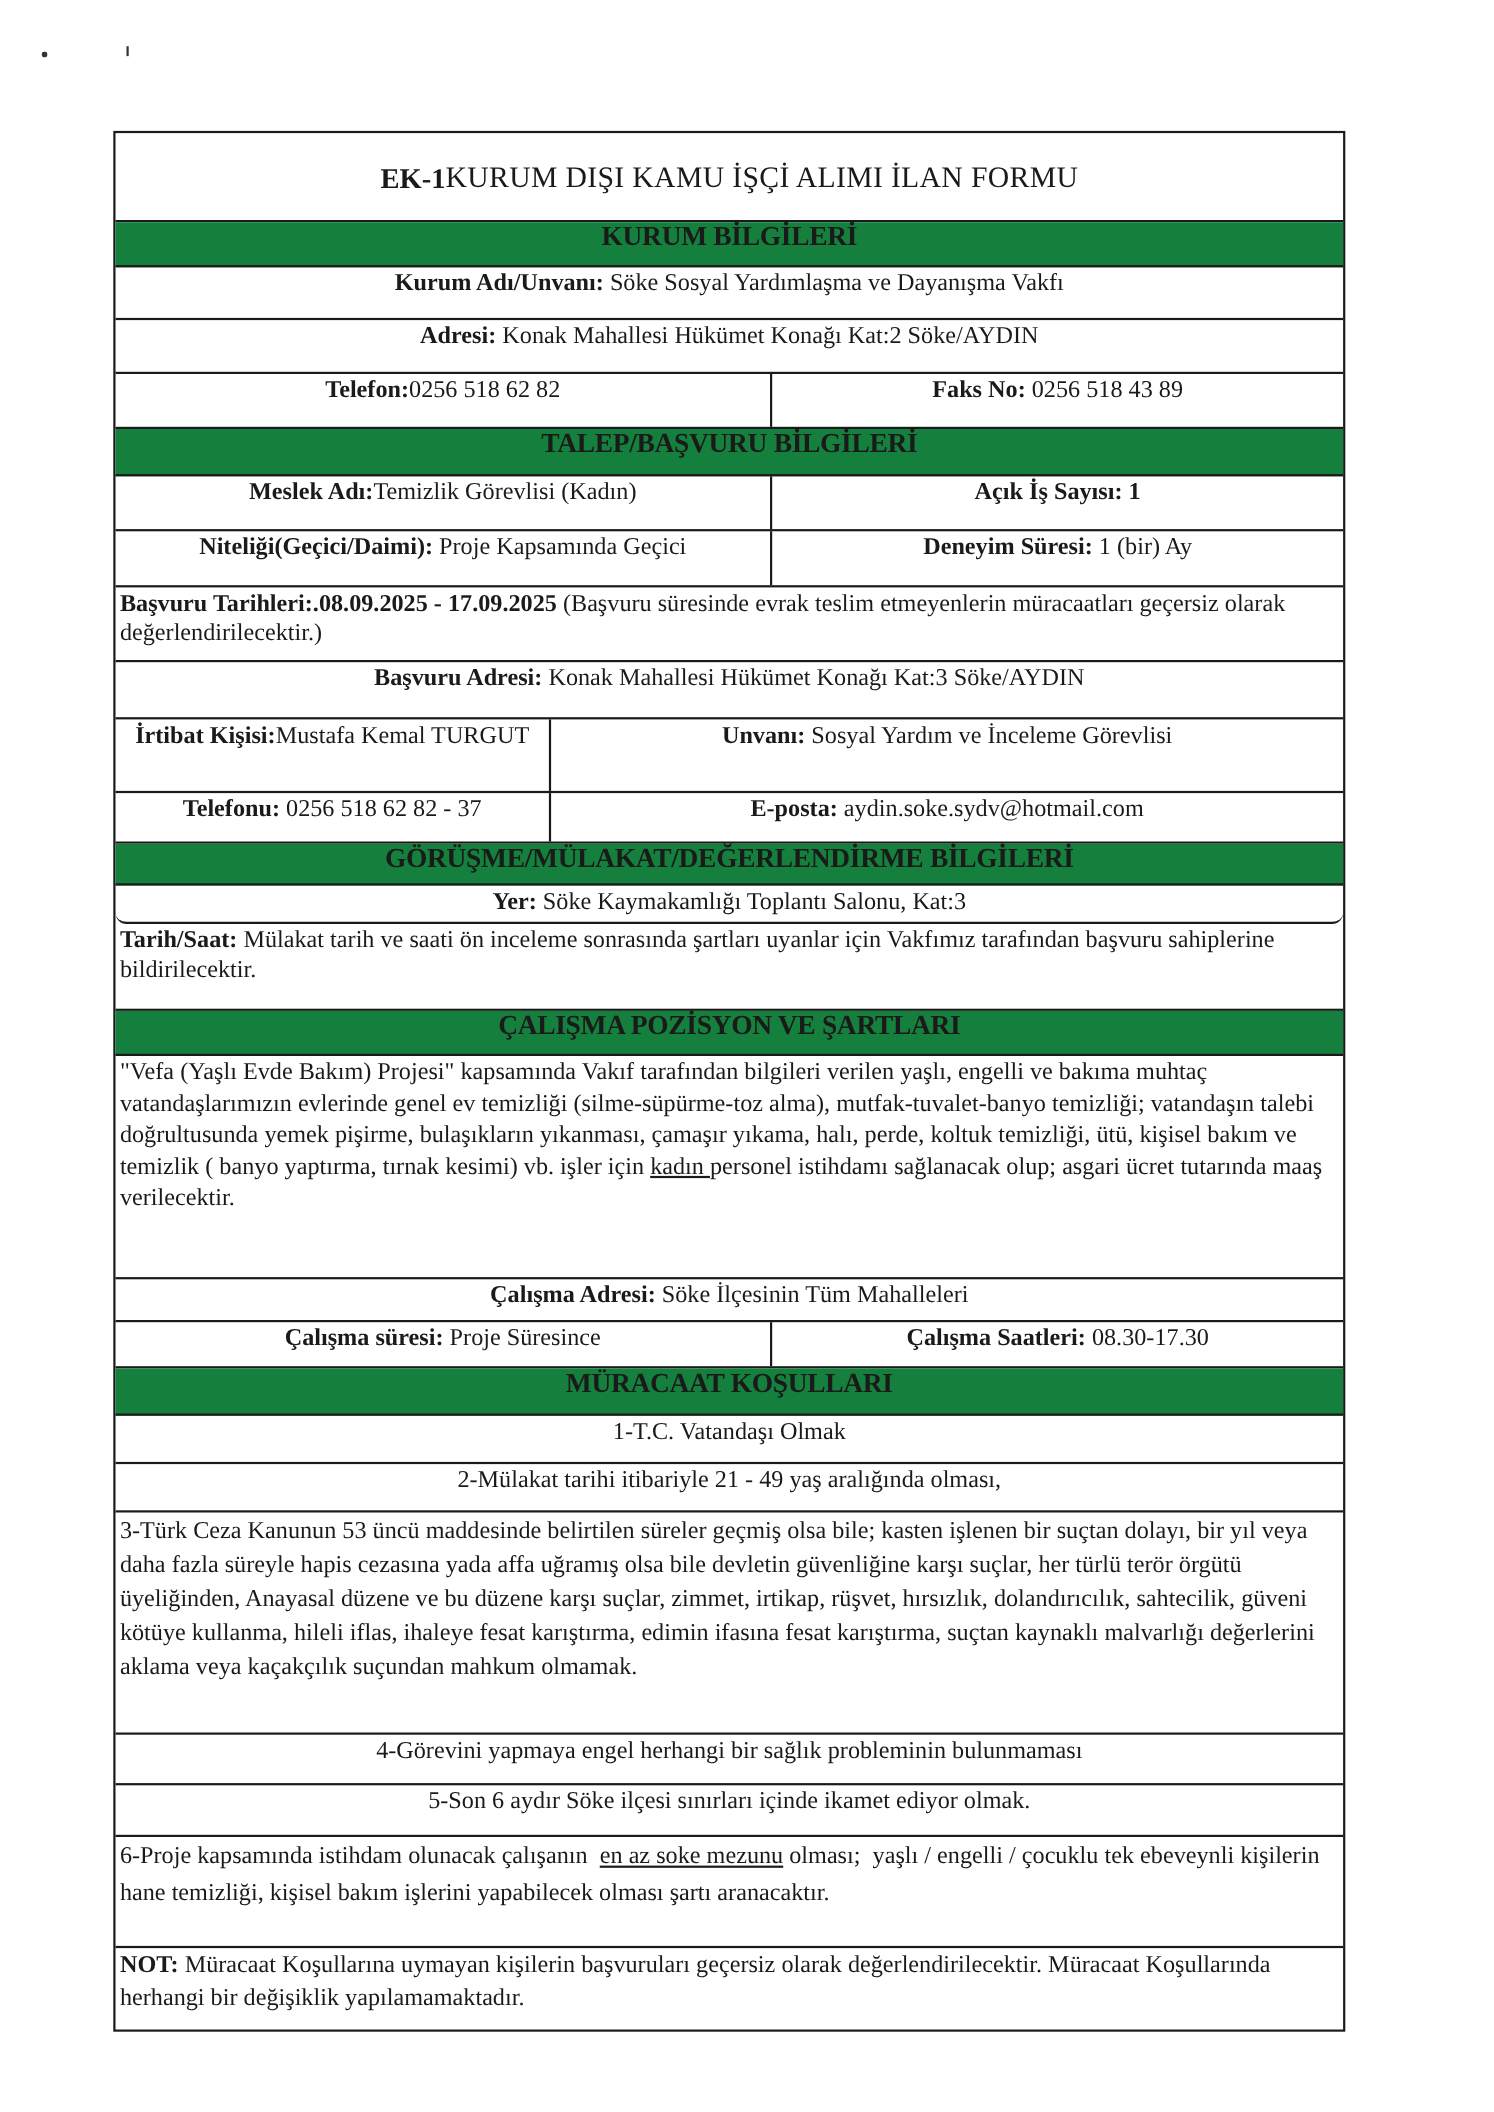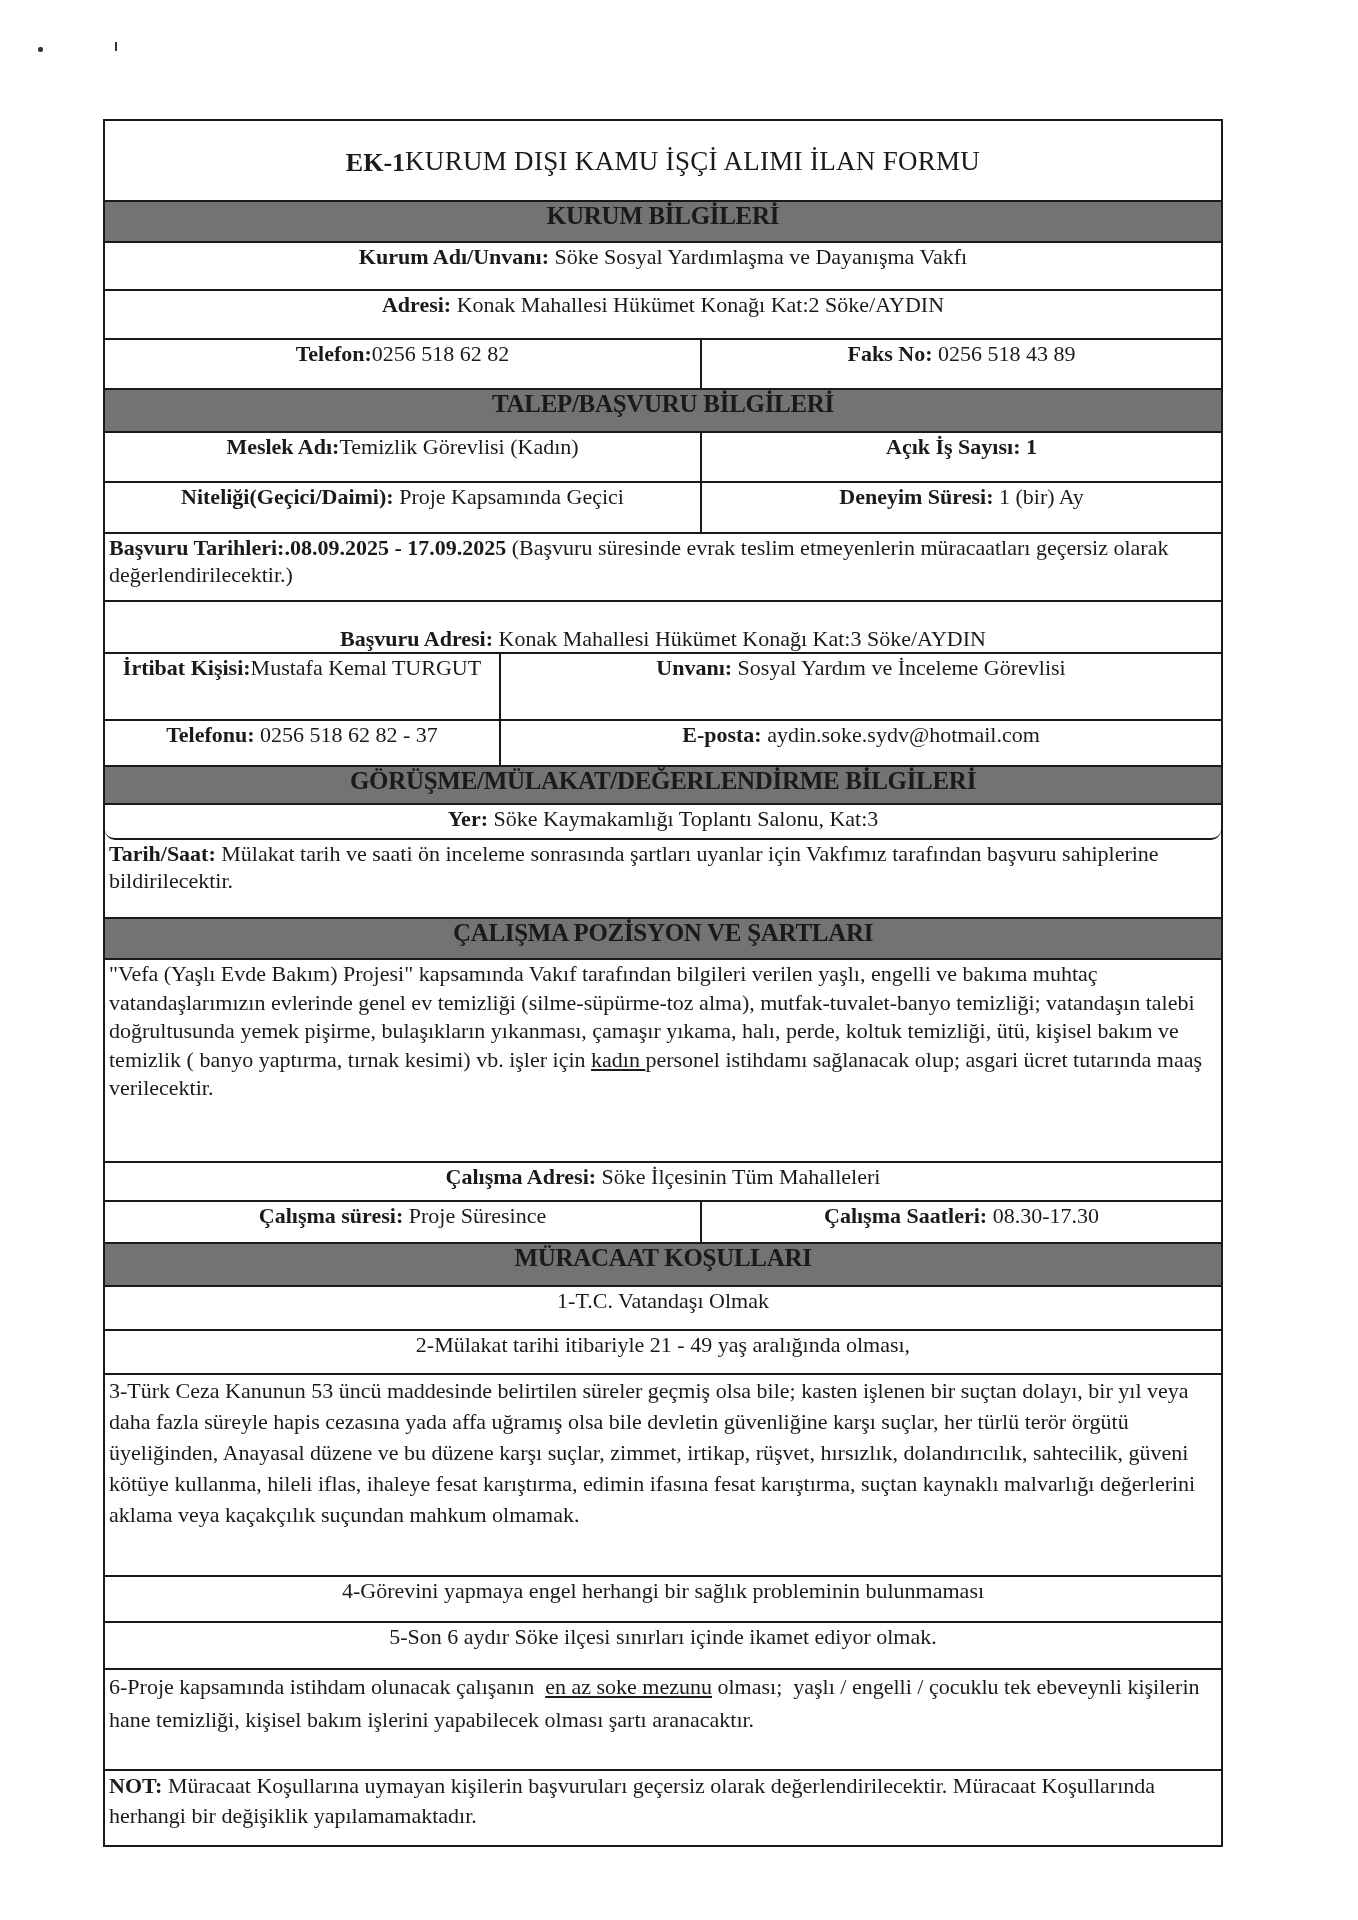--- a/index.html
+++ b/index.html
@@ -11,21 +11,21 @@
   .row { position: relative; border-bottom: 2px solid #1a1a1a; box-sizing: border-box;
          display: flex; }
   .row:last-child { border-bottom: none; }
   .cell { box-sizing: border-box; padding: 0 4px; font-size: 22px; line-height: 27px;
           display: flex; flex-direction: row; justify-content: center; }
   .cell + .cell { border-left: 2px solid #1a1a1a; }
   .full { flex: 1; }
   .c-left { width: 595px; }
   .c-left-narrow { width: 394px; }
   .c-right { flex: 1; }
-  .section { background: #737373; }
+  .section { background: #15803d; }
   .section .cell { font-weight: bold; font-size: 25px; letter-spacing: -0.3px; }
   .lbl { font-weight: bold; }
   .u { text-decoration: underline; }
   .title-cell { align-items: center; text-align: center; justify-content: center; }
   .title-1 { font-weight: bold; font-size: 26px; line-height: 34px; margin-top: 4px; }
   .title-2 { font-size: 27px; line-height: 34px; letter-spacing: 0.3px; }
   .para { text-align: left; }
 </style>
 </head>
 <body>
@@ -88,21 +88,21 @@
         <div><span class="lbl">Deneyim Süresi:</span><span> 1 (bir) Ay</span></div>
       </div>
   </div>
 
   <div class="row" style="height:68px;">
     <div class="cell full para">
         <div><span class="lbl">Başvuru Tarihleri:.08.09.2025 - 17.09.2025</span><span> (Başvuru süresinde evrak teslim etmeyenlerin müracaatları geçersiz olarak değerlendirilecektir.)</span></div>
       </div>
   </div>
 
-  <div class="row" style="height:52px;align-items:flex-end;">
+  <div class="row" style="height:52px;">
     <div class="cell full">
         <div><span class="lbl">Başvuru Adresi:</span><span> Konak Mahallesi Hükümet Konağı Kat:3 Söke/AYDIN</span></div>
       </div>
   </div>
 
   <div class="row" style="height:67px;">
     <div class="cell c-left-narrow">
       <div class="lbl">İrtibat Kişisi:</div>
       <div>Mustafa Kemal TURGUT</div>
     </div>

